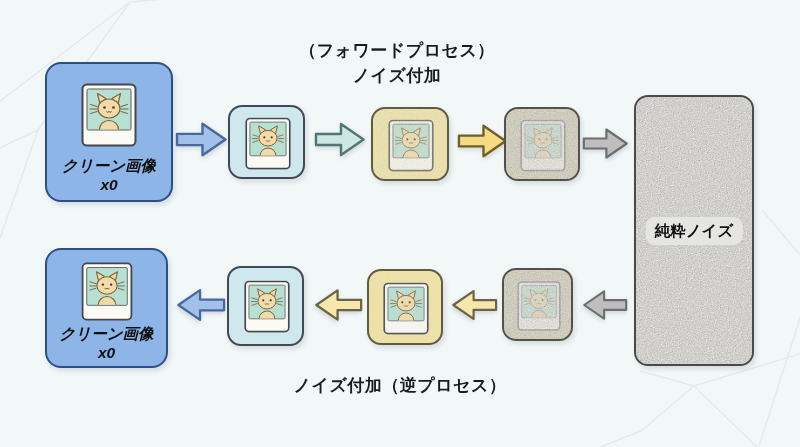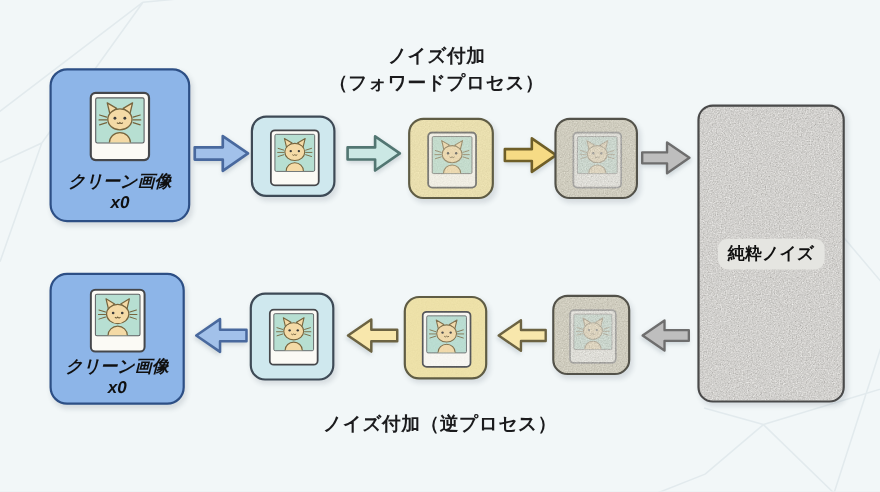--- a/index.html
+++ b/index.html
@@ -77,22 +77,22 @@
     </defs>
   </svg>
 
   <svg class="mesh" width="800" height="447" viewBox="0 0 800 447">
     <path d="M-5,105 L130,2 M130,2 L38,130 M38,130 L-5,150 M38,130 L0,238 M130,2 L205,-5
              M640,371 L694,386 M694,386 L806,352 M694,386 L762,452 M694,386 L641,431
              M588,452 L641,431 M806,300 L757,452 M762,210 L806,262" stroke="#e2eaed" stroke-width="1.4" fill="none"></path>
   </svg>
 
   <div class="title" style="left:247px;top:38px;width:300px;">
+    <div>（フォワードプロセス）</div>
     <div>ノイズ付加</div>
-    <div>（フォワードプロセス）</div>
   </div>
 
   <div class="node clean" style="left:45px;top:62px;width:128px;height:140px;">
     <svg class="pol" style="left:34px;top:19px;width:56px;height:64px;" viewBox="0 0 56 64">
         <use href="#catpol"></use>
       </svg>
     <div class="node-label">
       <div>クリーン画像</div>
       <div>x0</div>
     </div>
@@ -131,21 +131,21 @@
       </svg>
     <svg class="grain g60">
         <rect filter="url(#grainTex)"></rect>
       </svg>
   </div>
 
   <svg class="arrow" style="left:582px;top:125px;width:47px;height:37px;" viewBox="0 0 52 40">
       <use href="#arrowR" class="a-gray"></use>
     </svg>
 
-  <div class="node noiseblock" style="left:634px;top:95px;width:134px;height:271px;">
+  <div class="node noiseblock" style="left:634px;top:95px;width:120px;height:271px;">
     <svg class="grain g95">
         <rect filter="url(#grainTex)"></rect>
       </svg>
     <div class="pn-label">
       <div>純粋ノイズ</div>
     </div>
   </div>
 
   <div class="node clean" style="left:45px;top:248px;width:123px;height:120px;">
     <svg class="pol" style="left:34px;top:12px;width:52px;height:59px;" viewBox="0 0 56 64">

